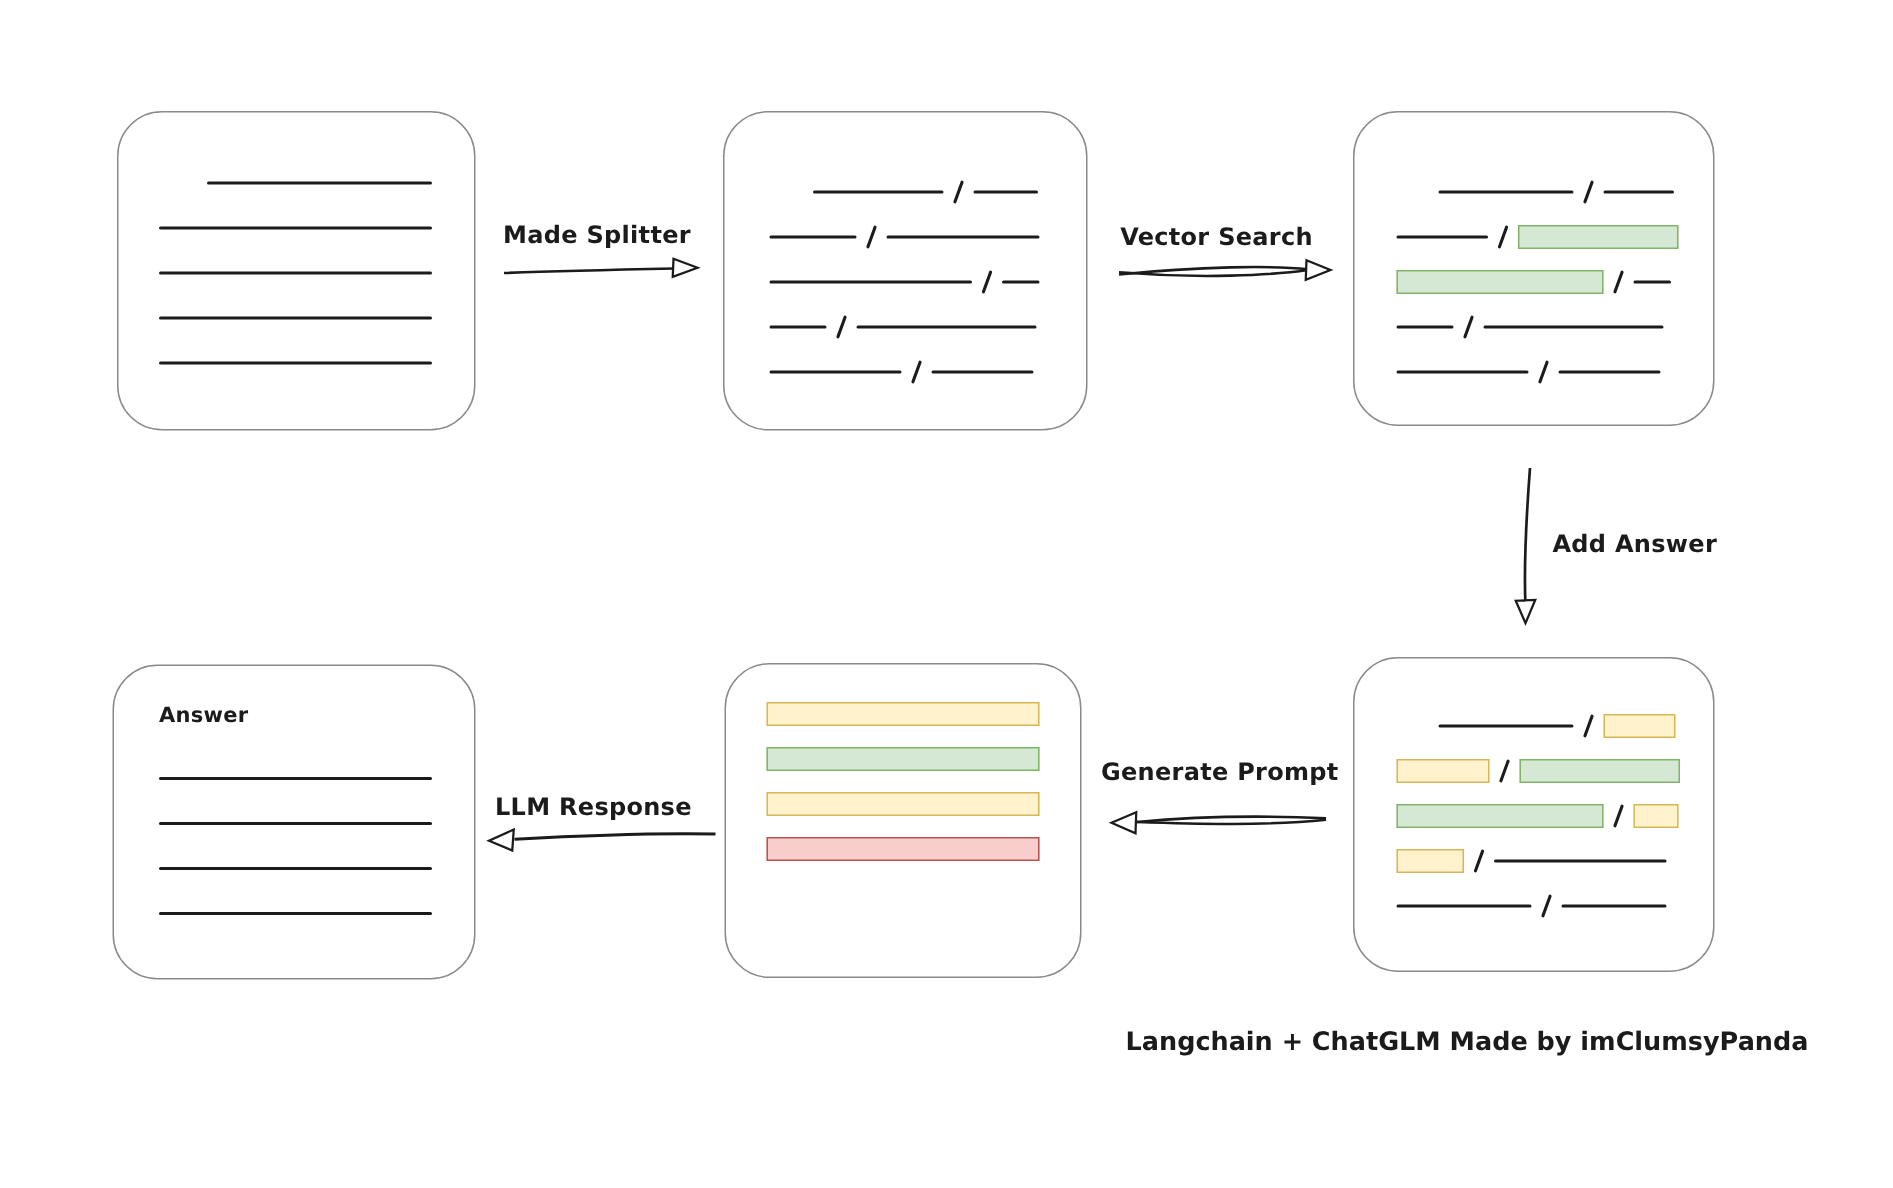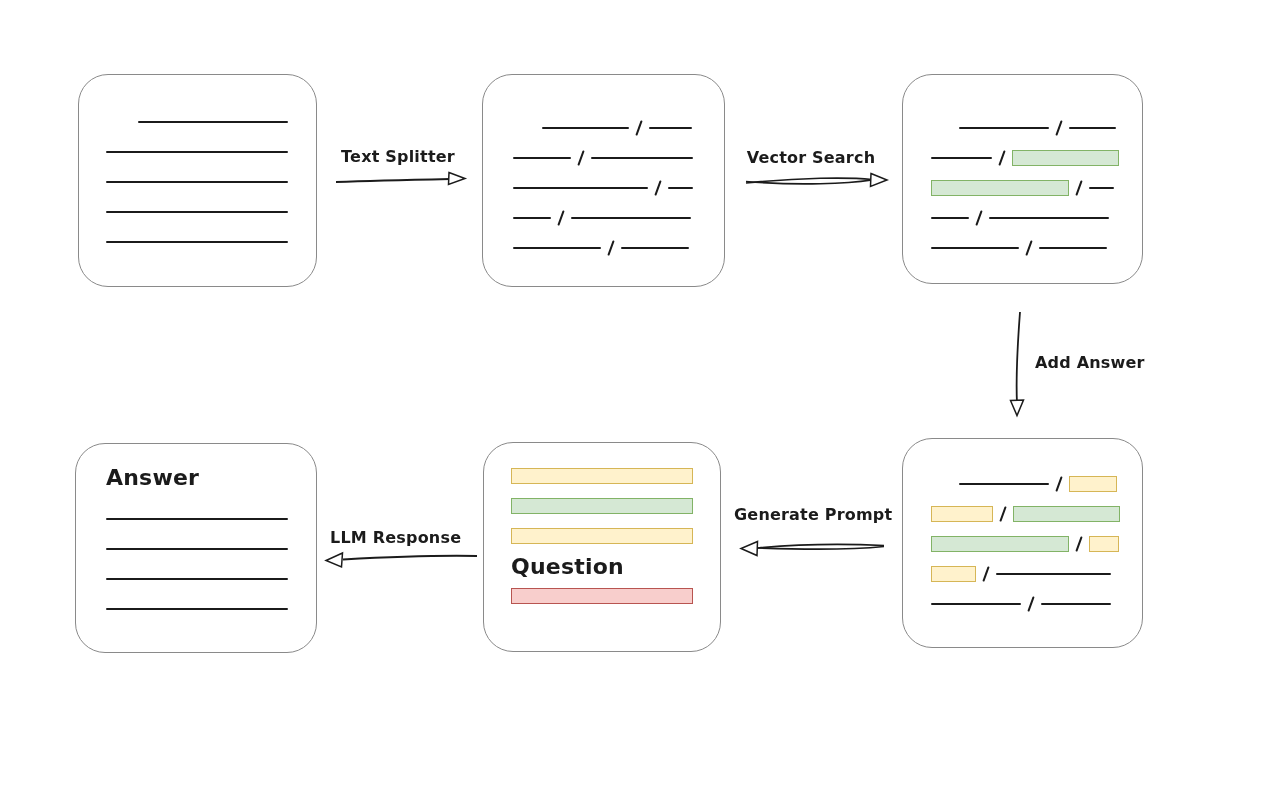--- a/index.html
+++ b/index.html
@@ -14,21 +14,21 @@
     position:absolute;box-sizing:border-box;background:#fff;
     border:1.5px solid var(--box-border,#8a8a8a);border-radius:30px;
   }
   #bx-doc   {left:78px; top:74px; width:239px;height:213px;padding:32px 0 0 27px;}
   #bx-split {left:482px;top:74px; width:243px;height:213px;padding:38px 0 0 30px;}
   #bx-match {left:902px;top:74px; width:241px;height:210px;padding:38px 0 0 28px;}
   #bx-ctx   {left:902px;top:438px;width:241px;height:210px;padding:30px 0 0 28px;}
   #bx-prompt{left:483px;top:442px;width:238px;height:210px;padding:18px 0 0 27px;}
   #bx-answer{left:75px; top:443px;width:242px;height:210px;padding:18px 0 0 30px;}
   .row{height:30px;display:flex;align-items:center;}
-  .row-label{height:30px;display:flex;align-items:center;font-size:22px;font-weight:bold;color:var(--ink,#1b1b1b);letter-spacing:.2px;}
+  .row-label{height:30px;display:flex;align-items:center;font-size:14px;font-weight:bold;color:var(--ink,#1b1b1b);letter-spacing:.2px;}
   .tline{height:2px;background:var(--ink,#1b1b1b);flex:none;border-radius:1px;}
   .slash{width:2px;height:16px;background:var(--ink,#1b1b1b);transform:rotate(20deg);margin:0 9px;flex:none;border-radius:1px;}
   .chunk{height:16px;box-sizing:border-box;flex:none;border:1.5px solid #000;}
   .chunk-green {background:var(--green-fill,#d5e8d4); border-color:var(--green-stroke,#82b366);}
   .chunk-yellow{background:var(--yellow-fill,#fff2cc);border-color:var(--yellow-stroke,#d6b656);}
   .chunk-red   {background:var(--red-fill,#f8cecc);   border-color:var(--red-stroke,#b85450);}
   .flow-label{position:absolute;font-size:16px;font-weight:bold;white-space:nowrap;color:var(--ink,#1b1b1b);letter-spacing:.2px;}
   #lbl-split  {left:335px; top:147px;width:126px;text-align:center;}
   #lbl-search {left:745px; top:148px;width:132px;text-align:center;}
   #lbl-context{left:1035px;top:353px;}
@@ -167,40 +167,40 @@
   <div class="box" id="bx-prompt">
       <div class="row">
         <span class="chunk chunk-yellow" style="width: 182px;"></span>
       </div>
       <div class="row">
         <span class="chunk chunk-green" style="width: 182px;"></span>
       </div>
       <div class="row">
         <span class="chunk chunk-yellow" style="width: 182px;"></span>
       </div>
-      <div class="row-label">Question</div>
       <div class="row">
         <span class="chunk chunk-red" style="width: 182px;"></span>
       </div>
     </div>
   <div class="box" id="bx-answer">
       <div class="row-label">Answer</div>
       <div class="row" style="margin-top: 12px;">
         <span class="tline" style="width: 182px;"></span>
       </div>
       <div class="row">
         <span class="tline" style="width: 182px;"></span>
       </div>
       <div class="row">
         <span class="tline" style="width: 182px;"></span>
       </div>
       <div class="row">
         <span class="tline" style="width: 182px;"></span>
       </div>
     </div>
 
-  <div class="flow-label" id="lbl-split">Text Splitter</div>
+  <div class="flow-label" id="lbl-split">Made Splitter</div>
   <div class="flow-label" id="lbl-search">Vector Search</div>
   <div class="flow-label" id="lbl-context">Add Answer</div>
   <div class="flow-label" id="lbl-prompt">Generate Prompt</div>
   <div class="flow-label" id="lbl-llm">LLM Response</div>
 
+  <div class="caption">Langchain + ChatGLM Made by imClumsyPanda</div>
 </div>
 
 </body></html>

